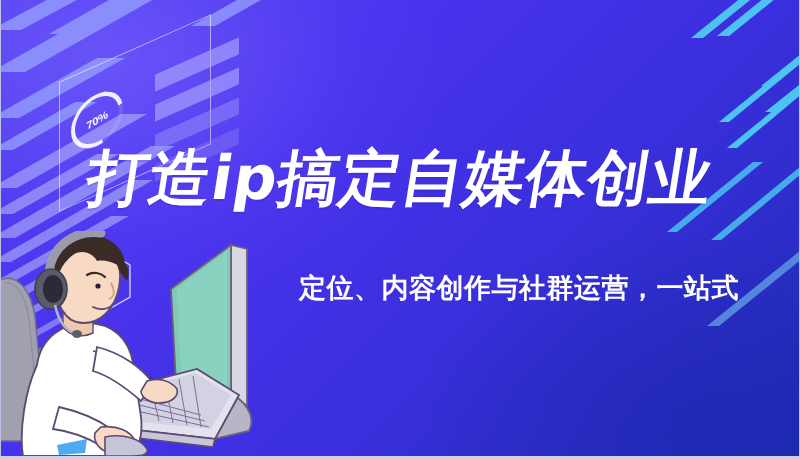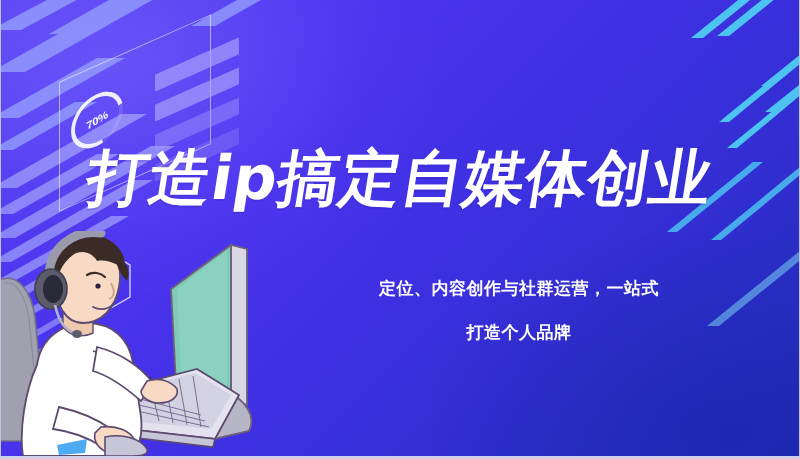--- a/index.html
+++ b/index.html
@@ -115,21 +115,21 @@
     white-space: nowrap;
     text-shadow: 0 2px 0 rgba(40,30,160,0.18);
   }
   .subtitle {
     position: absolute;
     left: 260px;
     right: 22px;
     top: 266px;
     text-align: center;
     color: #ffffff;
-    font-size: 17px;
+    font-size: 27px;
     line-height: 44px;
     font-weight: bold;
     letter-spacing: 0.5px;
     font-family: "DejaVu Sans", "Liberation Sans", sans-serif;
   }
   .subtitle div { white-space: nowrap; }
 
   
   .hexagon {
     position: absolute;
@@ -215,21 +215,20 @@
     <div class="gauge">
       <div class="gauge-ring"></div>
       <div class="gauge-label">70%</div>
     </div>
   </div>
 
   <div class="title">打造ip搞定自媒体创业</div>
 
   <div class="subtitle">
     <div>定位、内容创作与社群运营，一站式</div>
-    <div>打造个人品牌</div>
   </div>
 
   <div class="hexagon">
     <svg width="58" height="66" viewBox="0 0 58 66">
       <polygon points="29,2 55,17 55,49 29,64 3,49 3,17" fill="none" stroke="#e9e9ff" stroke-width="1.4" opacity="0.85"></polygon>
     </svg>
   </div>
 
   <div class="illus">
     <svg width="300" height="225" viewBox="0 0 300 225">

